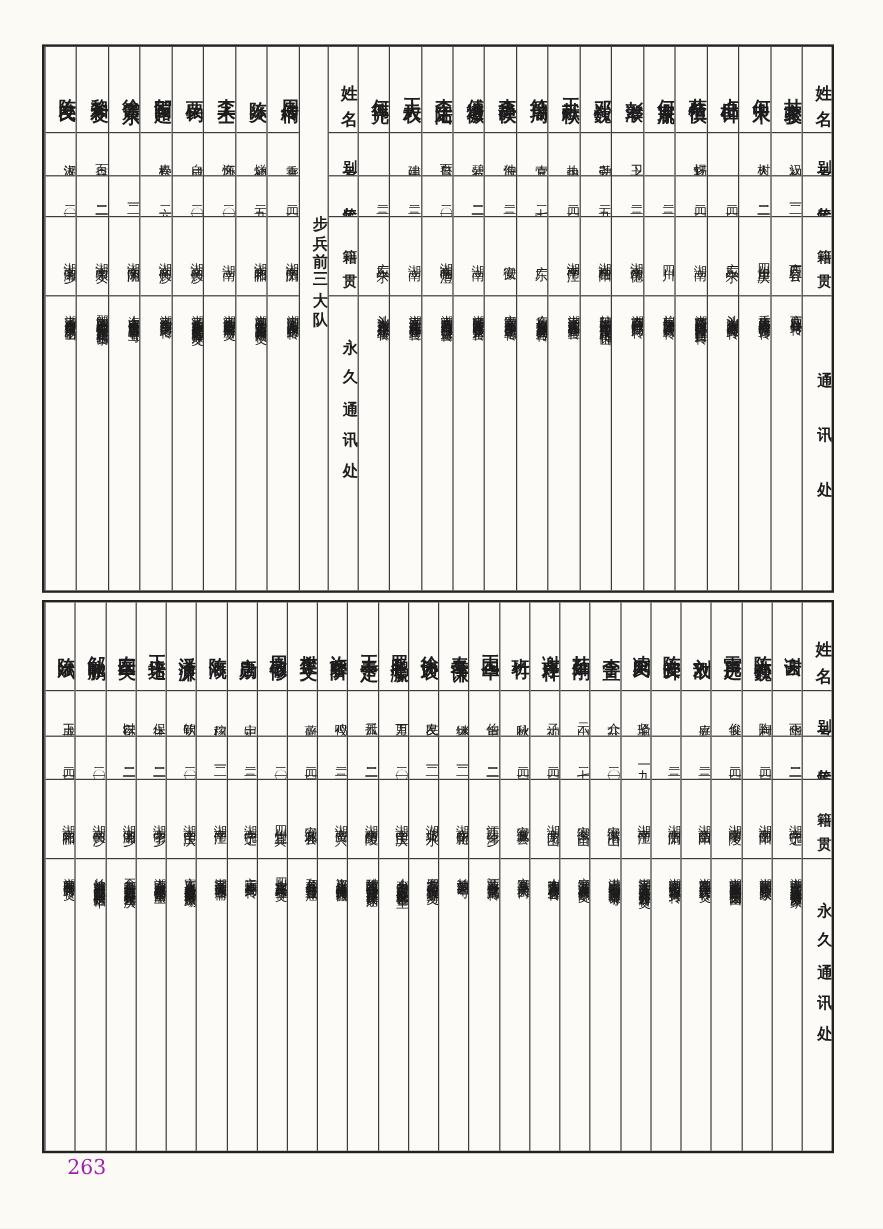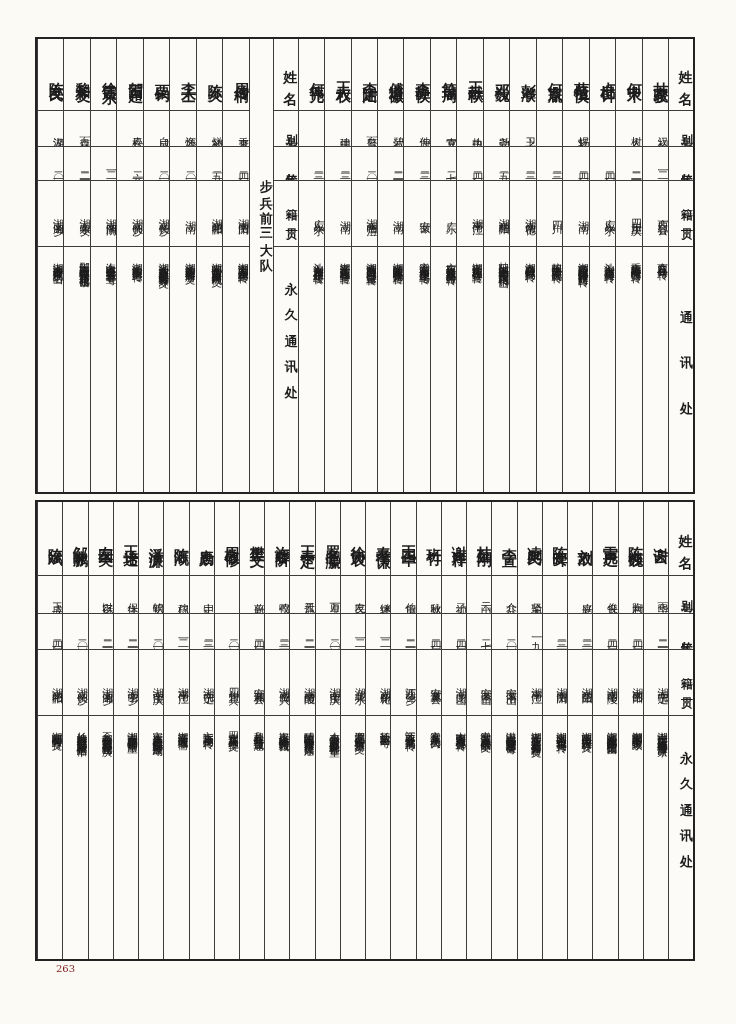--- a/index.html
+++ b/index.html
@@ -53,21 +53,21 @@
   .hc-age{font-size:12px;letter-spacing:1px;}
   .hc-native{font-size:12px;letter-spacing:20px;padding-top:12px;}
   .hc-contact-short{font-size:13px;letter-spacing:46px;padding-top:52px;text-align:start;}
   .hc-contact-long{font-size:13px;letter-spacing:26px;padding-top:24px;text-align:start;}
   .divider-cell{
     height:100%;border-bottom:none;font-size:13px;font-weight:bold;
     letter-spacing:16px;padding-top:130px;text-align:start;
   }
   .page-number{
     position:absolute;left:56px;top:963px;
-    font-family:"DejaVu Serif",serif;font-size:10px;color:#7f1d1d;
+    font-family:"DejaVu Serif",serif;font-size:17px;color:#a21caf;
   }
 </style>
 </head>
 <body>
 
 <div class="sheet">
 
   <div class="roster tbl-top">
     <div class="col col-header">
       <div class="cell c-name hc hc-name">姓名</div>

